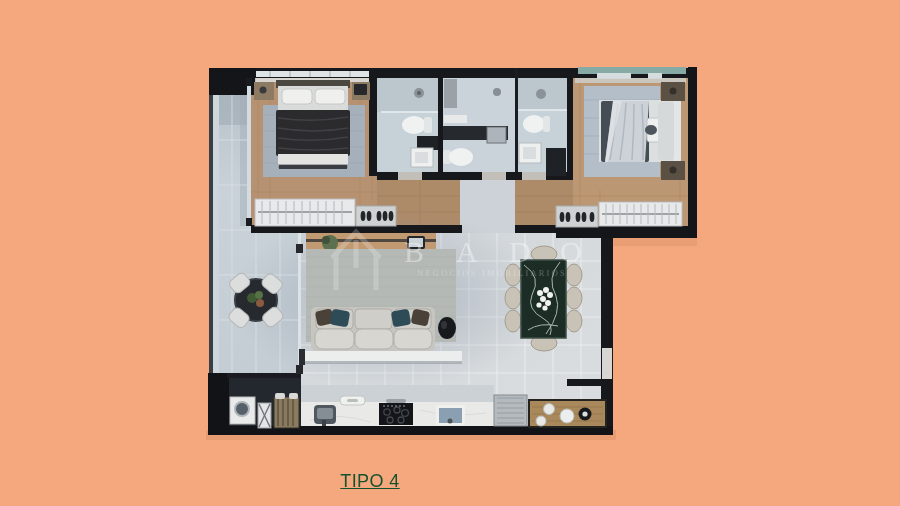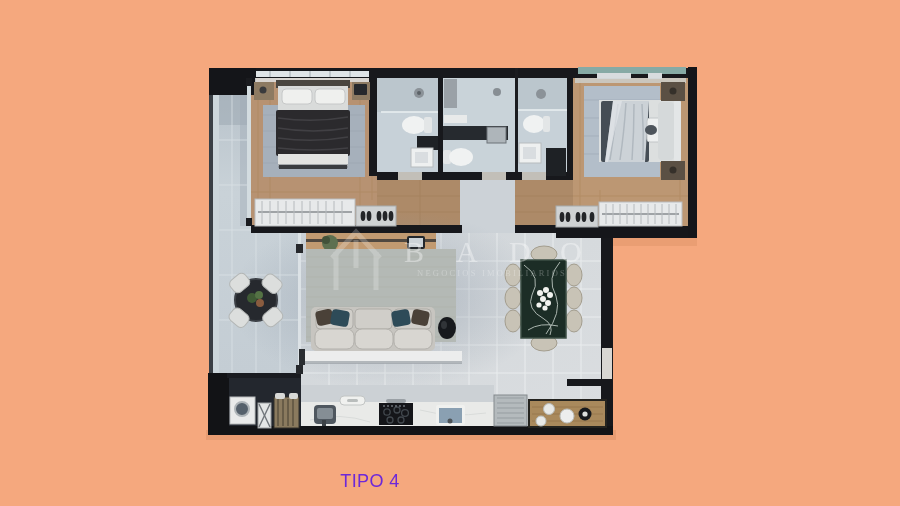--- a/index.html
+++ b/index.html
@@ -1,18 +1,18 @@
 <!DOCTYPE html>
 <html><head>
 <meta charset="utf-8">
 <style>
 html,body{margin:0;padding:0;width:900px;height:506px;overflow:hidden;background:#f5a87e;font-family:"Liberation Sans",sans-serif;}
 #stage{position:relative;width:900px;height:506px;}
 svg{position:absolute;top:0;left:0;display:block;}
-.tipo{position:absolute;left:0;top:471px;width:740px;text-align:center;color:#6d28d9;font-size:18px;letter-spacing:0.4px;font-weight:400;}
+.tipo{position:absolute;left:0;top:471px;width:740px;text-align:center;color:#14532d;font-size:18px;letter-spacing:0.4px;font-weight:400;text-decoration:underline;}
 </style>
 </head>
 <body>
 <div id="stage">
 <svg width="900" height="506" viewBox="0 0 900 506" xmlns="http://www.w3.org/2000/svg">
 <defs>
 <linearGradient id="balc" x1="0" y1="0" x2="0" y2="1">
 <stop offset="0" stop-color="#b9c3cb"></stop>
           <stop offset="0.35" stop-color="#c9d2d8"></stop>
           <stop offset="1" stop-color="#c4cdd4"></stop>

